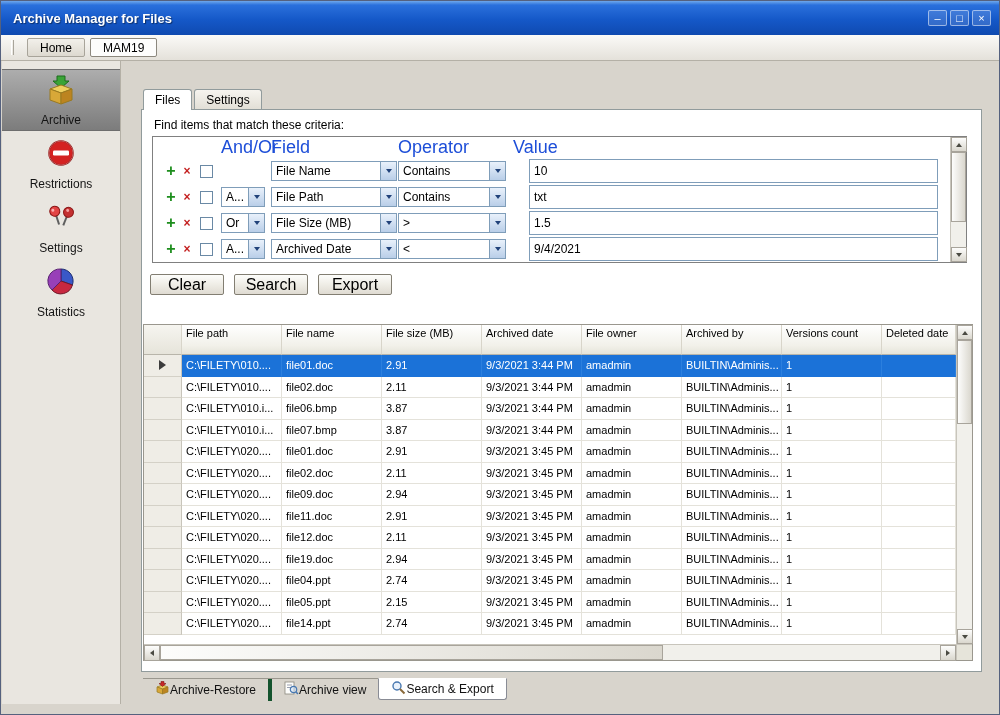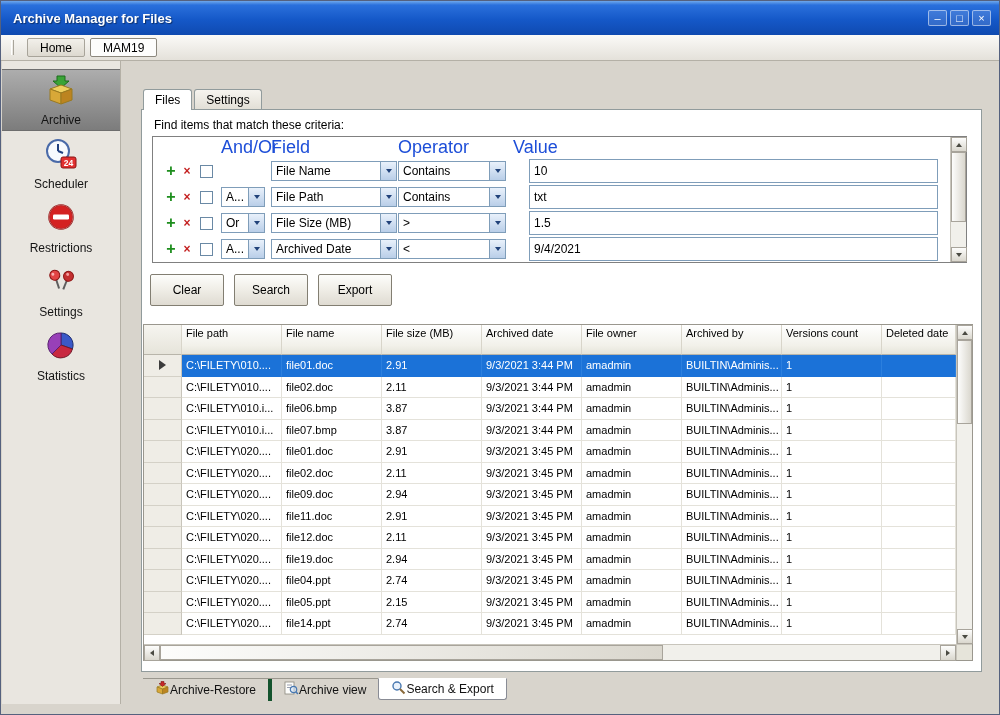--- a/index.html
+++ b/index.html
@@ -80,21 +80,21 @@
 
   .sb{background:#F1F0EB}
   .sb-btn{width:16px;height:15px;flex:none;background:linear-gradient(#FDFDFC,#DAD7CE);
     border:1px solid #A8A49B;display:flex;align-items:center;justify-content:center;cursor:default}
   .sb-thumb{background:linear-gradient(90deg,#FDFDFC,#DAD7CE);border:1px solid #A8A49B;cursor:default}
   .crit-sb{width:16px;flex:none;display:flex;flex-direction:column;border-left:1px solid #C8C5BC}
   .crit-sb .sb-thumb{height:70px;margin:0}
   .sb-track{flex:1}
 
   .action-row{position:absolute;left:8px;top:164px;display:flex;gap:10px}
-  .btn{min-width:74px;height:32px;font-size:12px;font-family:"Liberation Sans",sans-serif;
+  .btn{min-width:74px;height:21px;font-size:16px;font-family:"Liberation Sans",sans-serif;
     background:linear-gradient(180deg,#FDFDFB,#EFEDE6 50%,#DFDBD2);
     border:1px solid #827E72;border-radius:2px;cursor:default}
 
   
   .grid{position:absolute;left:1px;right:8px;top:214px;bottom:10px;border:1px solid #9A978E;background:#fff;
     display:grid;grid-template-columns:1fr 16px;grid-template-rows:1fr 16px}
   .grid-main{grid-column:1;grid-row:1;overflow:hidden;display:flex;flex-direction:column;background:#fff}
   .grid-header{display:flex;height:30px;flex:none}
   .hcell{background:linear-gradient(180deg,#FFFFFF,#F2F1EA 70%,#E6E4DA);
     border-right:1px solid #D8D5CA;border-bottom:1px solid #B8B5AA;
@@ -148,32 +148,20 @@
     <div class="side-item selected">
       <span>
         <svg width="34" height="34" viewBox="0 0 34 34">
           <path d="M13 3 h8 v5 h4 l-8 7 -8 -7 h4 z" fill="#3AA437" stroke="#1C6C1C" stroke-width="1"></path>
           <polygon points="6,16 17,12 28,16 17,20" fill="#EED060" stroke="#9A7A20"></polygon>
           <polygon points="6,16 6,27 17,31 17,20" fill="#D8A838" stroke="#9A7A20"></polygon>
           <polygon points="28,16 28,27 17,31 17,20" fill="#BC8420" stroke="#9A7A20"></polygon>
         </svg>
       </span>
       <span>Archive</span>
-    </div>
-    <div class="side-item">
-      <span>
-        <svg width="34" height="34" viewBox="0 0 34 34">
-          <circle cx="14" cy="14" r="11" fill="#F7FAFE" stroke="#4A6AA8" stroke-width="2"></circle>
-          <line x1="14" y1="14" x2="14" y2="7" stroke="#204080" stroke-width="2"></line>
-          <line x1="14" y1="14" x2="19" y2="16" stroke="#204080" stroke-width="2"></line>
-          <rect x="17" y="20" width="15" height="11" rx="2" fill="#E23030" stroke="#8A1414"></rect>
-          <text x="24.5" y="28.5" font-size="8.5" font-weight="bold" fill="#fff" text-anchor="middle" font-family="Liberation Sans, sans-serif">24</text>
-        </svg>
-      </span>
-      <span>Scheduler</span>
     </div>
     <div class="side-item">
       <span>
         <svg width="34" height="34" viewBox="0 0 34 34">
           <circle cx="17" cy="16" r="12" fill="#D42222" stroke="#871010" stroke-width="1.5"></circle>
           <circle cx="17" cy="16" r="12" fill="none" stroke="#F08A8A" stroke-width="1" opacity="0.6"></circle>
           <rect x="9" y="13.5" width="16" height="5" rx="1.2" fill="#FFFFFF"></rect>
         </svg>
       </span>
       <span>Restrictions</span>

